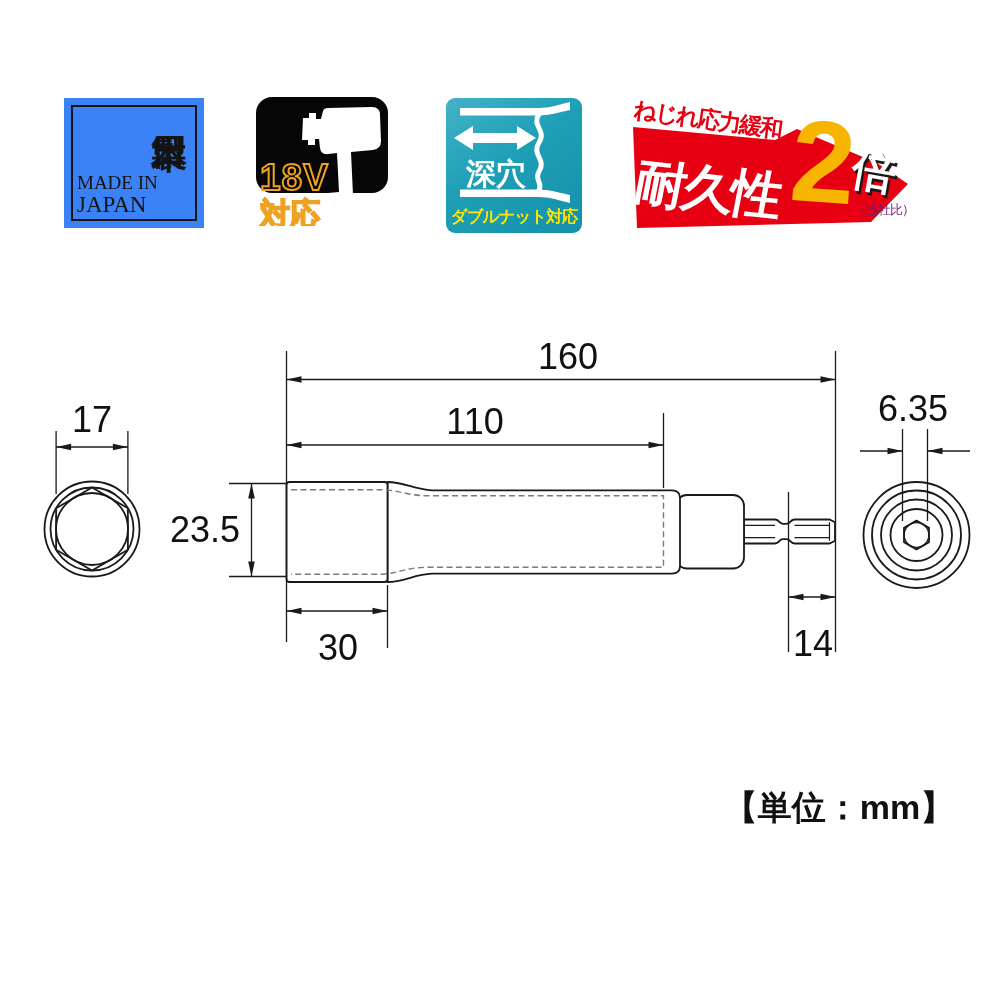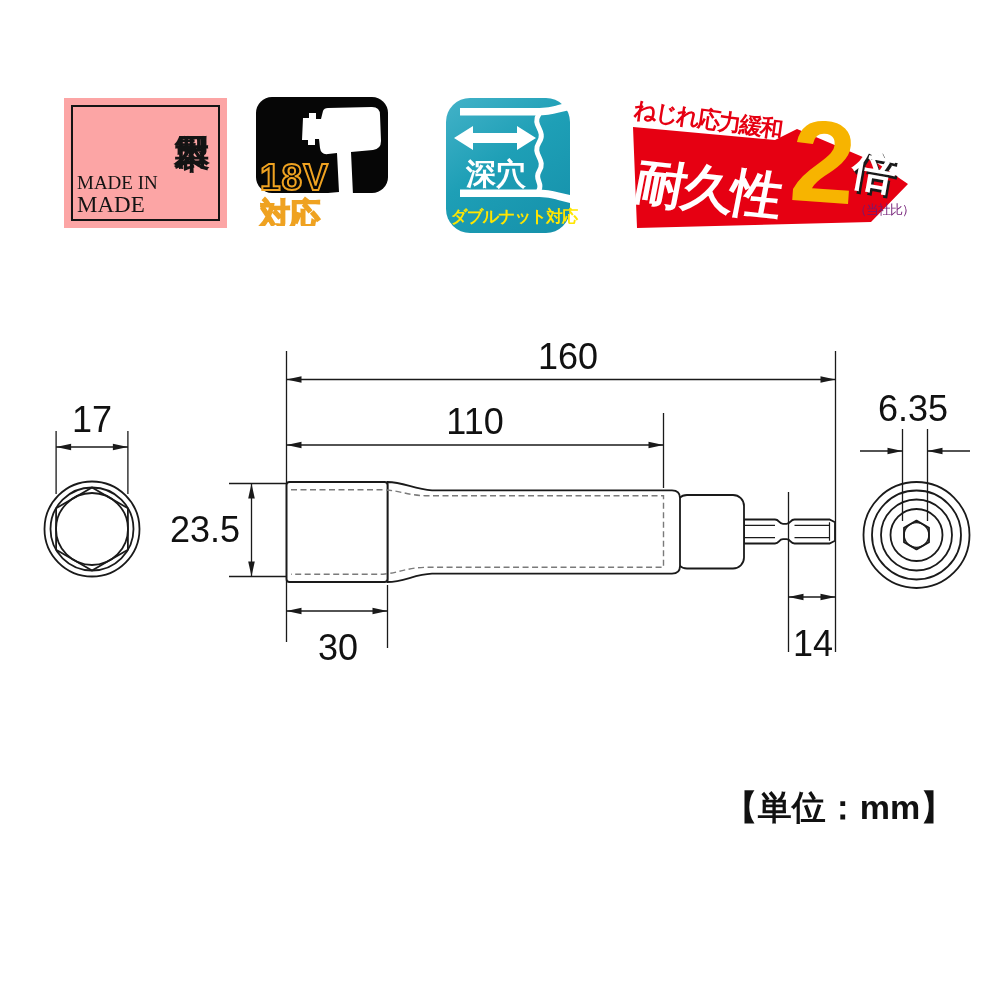--- a/index.html
+++ b/index.html
@@ -1,35 +1,35 @@
 <!DOCTYPE html>
 <html><head>
 <meta charset="utf-8">
 <style>
   html,body{margin:0;padding:0;background:#fff;}
   .page{position:relative;width:1001px;height:1001px;background:#fff;overflow:hidden;
         font-family:"Liberation Sans","DejaVu Sans",sans-serif;}
   .abs{position:absolute;}
 
   
-  .mij{left:64px;top:98px;width:163px;height:130px;background:#fca5a5;}
+  .mij{left:64px;top:98px;width:140px;height:130px;background:#3b82f6;}
   .mij-frame{position:absolute;inset:7px;border:2.5px solid #141414;}
   .mij-vert{position:absolute;top:11px;right:17px;writing-mode:vertical-rl;
             font-family:"Liberation Serif","DejaVu Serif",serif;font-weight:bold;
             font-size:36px;line-height:1;color:#141414;letter-spacing:-2px;}
   .mij-l1{position:absolute;left:13px;top:74px;font-family:"Liberation Serif","DejaVu Serif",serif;
           font-size:19px;color:#141414;white-space:nowrap;}
   .mij-l2{position:absolute;left:13px;top:94px;font-family:"Liberation Serif","DejaVu Serif",serif;
           font-size:23px;color:#141414;white-space:nowrap;}
 
   
   .v18{left:256px;top:97px;width:132px;height:96px;background:#060606;border-radius:16px;}
 
   
-  .dps{left:446px;top:98px;width:124px;height:135px;border-radius:24px;
+  .dps{left:446px;top:98px;width:136px;height:135px;border-radius:9px;
        background:linear-gradient(145deg,#43B2C8 0%,#1E9FB6 45%,#1590AA 100%);}
 
   
   .dur{left:628px;top:88px;width:302px;height:146px;}
   .dur-tag{position:absolute;left:8px;top:6px;color:#E60012;font-weight:bold;font-size:23px;
            letter-spacing:-2px;transform:rotate(8deg);transform-origin:left top;white-space:nowrap;}
   .dur-main{position:absolute;left:14px;top:60px;color:#fff;font-weight:bold;font-size:52px;
             letter-spacing:-4px;transform:rotate(6deg) skewX(-5deg);transform-origin:left top;white-space:nowrap;}
   .dur-two{position:absolute;left:163px;top:16px;color:#F7B400;font-weight:bold;font-size:116px;
            line-height:1;transform:rotate(4deg);white-space:nowrap;}
@@ -43,21 +43,21 @@
 </style>
 </head>
 <body>
 
 <div class="page">
 
   <div class="abs mij">
     <div class="mij-frame"></div>
     <div class="mij-vert">日本製</div>
     <div class="mij-l1">MADE IN</div>
-    <div class="mij-l2">MADE</div>
+    <div class="mij-l2">JAPAN</div>
   </div>
 
   <div class="abs v18">
     <svg width="132" height="129" viewBox="0 0 132 129">
       <path fill="#ffffff" d="M47,21 h6 v-5 h7 v6 h5 l2,-8 q1,-3 5,-3 l44,-1 q8,0 8,8 l1,26 q0,8 -8,9 l-22,2 2,43 12,1 q6,1 6,7 l-1,15 q0,7 -7,7 l-37,1 q-7,0 -7,-7 l2,-19 q1,-6 7,-7 l11,-1 -2,-39 -9,1 q-7,1 -8,-6 l-1,-9 h-4 v6 h-7 v-5 h-6 z"></path>
       <text x="4" y="93" font-size="37" font-weight="bold" fill="#060606" stroke="#EFA221" stroke-width="2" letter-spacing="1">18V</text>
       <text x="4" y="127" font-size="30" font-weight="bold" fill="#060606" stroke="#EFA221" stroke-width="1.8">対応</text>
     </svg>
   </div>
 

